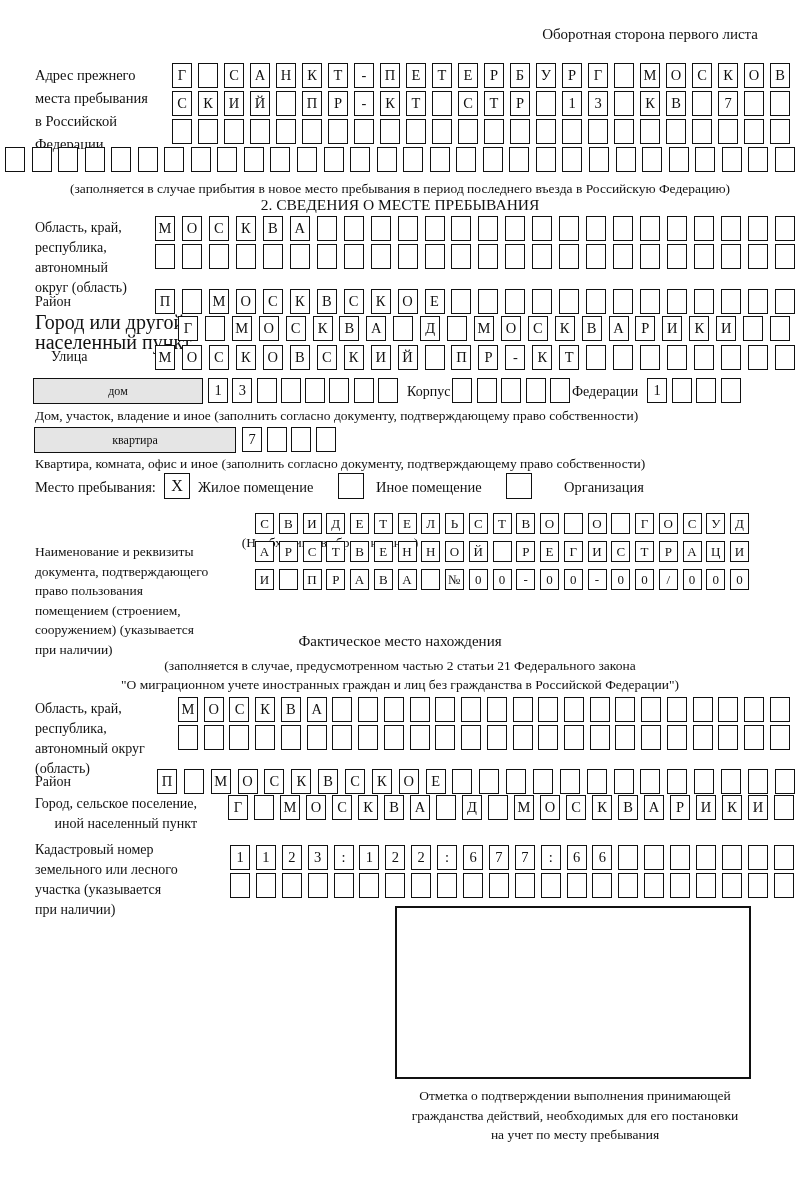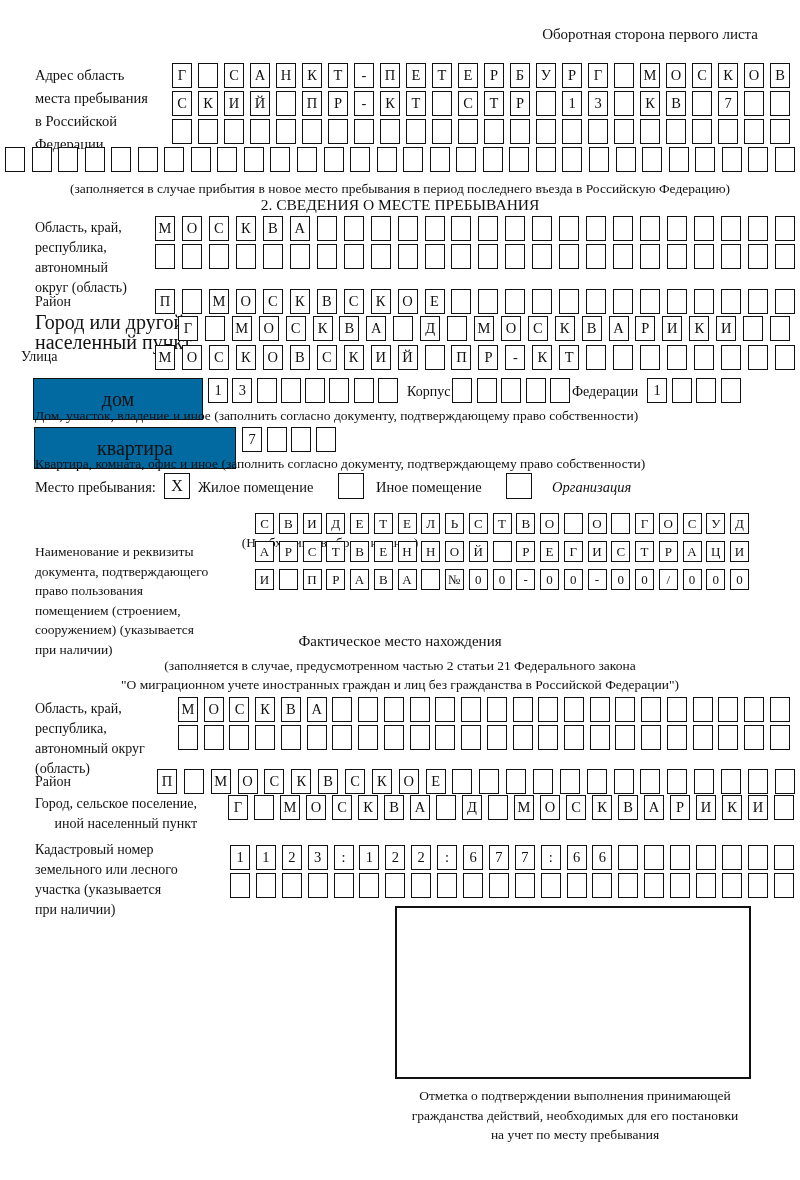--- a/index.html
+++ b/index.html
@@ -14,37 +14,37 @@
   .center{left:0;width:800px;text-align:center;white-space:nowrap;}
   .bold{font-weight:normal;}
   .cellrow{position:absolute;display:flex;justify-content:space-between;}
   .cell{
     flex:none;width:20px;height:25px;border:1.8px solid #111;
     display:flex;align-items:center;justify-content:center;
     font-size:14.5px;background:#fff;box-sizing:border-box;
   }
   .sm .cell{width:19px;height:21px;font-size:13px;}
   .widebox{
-    position:absolute;border:1.8px solid #111;height:42px;box-sizing:border-box;
-    display:flex;align-items:center;justify-content:center;font-size:20px;background:#0369a1;
+    position:absolute;border:1.8px solid #111;height:26px;box-sizing:border-box;
+    display:flex;align-items:center;justify-content:center;font-size:12px;background:#e5e5e5;
   }
   .checkbox{
     position:absolute;width:26px;height:26px;border:1.8px solid #111;box-sizing:border-box;
     display:flex;align-items:center;justify-content:center;font-size:16px;background:#fff;
   }
   .stampbox{position:absolute;border:2px solid #111;background:#fff;box-sizing:border-box;}
   .caption{position:absolute;font-size:13.5px;line-height:19.5px;text-align:center;}
 </style>
 </head>
 <body>
 
 <div class="abs" style="right:42px;top:26px;font-size:15px;white-space:nowrap;">Оборотная сторона первого листа</div>
 
 <div class="label" style="left:35px;top:64px;line-height:23px;">
-  <div>Адрес область</div>
+  <div>Адрес прежнего</div>
   <div>места пребывания</div>
   <div>в Российской</div>
   <div>Федерации</div>
 </div>
 <div class="cellrow" style="left:172px;top:63px;width:618px;">
     <span class="cell">Г</span>
     <span class="cell"></span>
     <span class="cell">С</span>
     <span class="cell">А</span>
     <span class="cell">Н</span>
@@ -266,21 +266,21 @@
     <span class="cell">В</span>
     <span class="cell">А</span>
     <span class="cell">Р</span>
     <span class="cell">И</span>
     <span class="cell">К</span>
     <span class="cell">И</span>
     <span class="cell"></span>
     <span class="cell"></span>
   </div>
 
-<div class="label" style="left:21px;top:347px;font-size:14px;">Улица</div>
+<div class="label" style="left:51px;top:347px;font-size:14px;">Улица</div>
 <div class="cellrow" style="left:155px;top:345px;width:640px;">
     <span class="cell">М</span>
     <span class="cell">О</span>
     <span class="cell">С</span>
     <span class="cell">К</span>
     <span class="cell">О</span>
     <span class="cell">В</span>
     <span class="cell">С</span>
     <span class="cell">К</span>
     <span class="cell">И</span>
@@ -337,21 +337,21 @@
     <span class="cell"></span>
   </div>
 <div class="note" style="left:35px;top:456px;">Квартира, комната, офис и иное (заполнить согласно документу, подтверждающему право собственности)</div>
 
 <div class="label" style="left:35px;top:477px;">Место пребывания:</div>
 <div class="checkbox" style="left:164px;top:473px;">X</div>
 <div class="label" style="left:198px;top:477px;">Жилое помещение</div>
 <div class="checkbox" style="left:338px;top:473px;"></div>
 <div class="label" style="left:376px;top:477px;">Иное помещение</div>
 <div class="checkbox" style="left:506px;top:473px;"></div>
-<div class="label" style="left:552px;top:477px;font-style:italic;">Организация</div>
+<div class="label" style="left:564px;top:477px;">Организация</div>
 <div class="note" style="left:155px;top:503px;width:350px;text-align:center;margin-top:32px;">(Необходимо выбрать нужное)</div>
 
 <div class="label" style="left:35px;top:511px;font-size:13.5px;line-height:19.5px;margin-top:31px;">
   <div>Наименование и реквизиты</div>
   <div>документа, подтверждающего</div>
   <div>право пользования</div>
   <div>помещением (строением,</div>
   <div>сооружением) (указывается</div>
   <div>при наличии)</div>
 </div>

